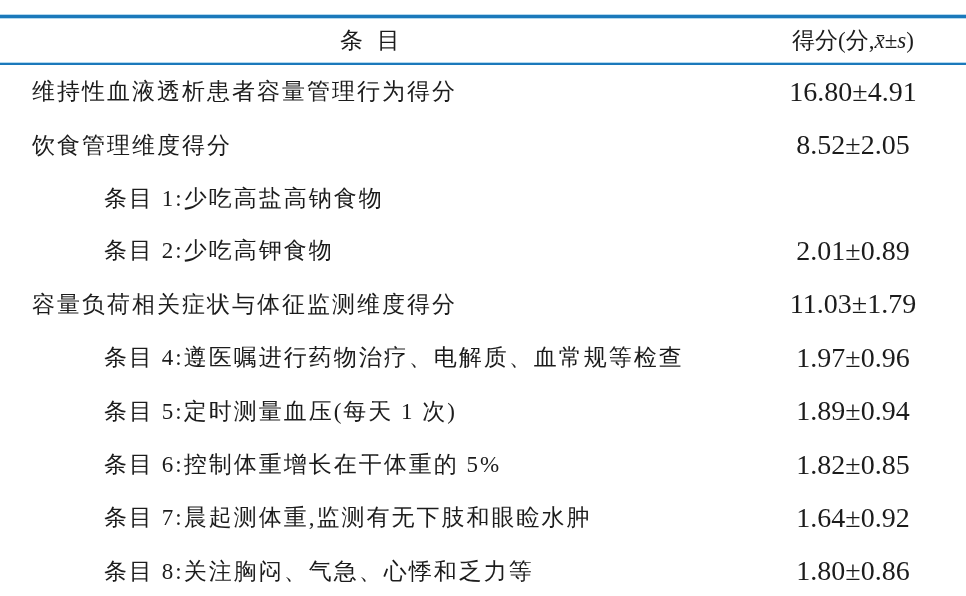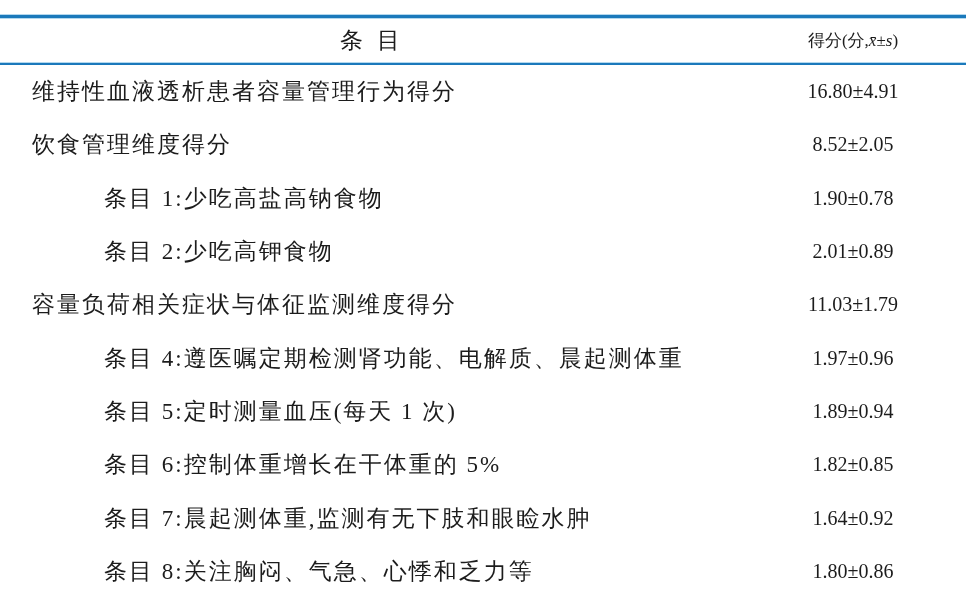--- a/index.html
+++ b/index.html
@@ -57,31 +57,31 @@
     font-size:23px;
     letter-spacing:2px;
     padding-left:32px;
     white-space:nowrap;
     overflow:hidden;
   }
   .row.indent .item-cell{padding-left:62px;margin-left:42px;}
   .score-cell{
     width:226px;flex:none;
     text-align:center;
-    font-size:20px;
+    font-size:28px;
     letter-spacing:0;
     white-space:nowrap;
   }
   .header-item{
     text-align:center;
     padding-left:0;
     letter-spacing:14px;
     text-indent:14px;
   }
-  .header-score{font-size:17px;}
+  .header-score{font-size:23px;}
   .stat-italic{font-style:italic;}
   .spacer-bottom{flex:1 1 auto;}
 </style>
 </head>
 <body>
 
 <div class="paper-table">
   <div class="rule rule-thick"></div>
 
   <div class="row header-row">
@@ -95,32 +95,31 @@
       <div class="row">
         <div class="cell item-cell">维持性血液透析患者容量管理行为得分</div>
         <div class="cell score-cell">16.80±4.91</div>
       </div>
       <div class="row">
         <div class="cell item-cell">饮食管理维度得分</div>
         <div class="cell score-cell">8.52±2.05</div>
       </div>
       <div class="row indent">
         <div class="cell item-cell">条目 1:少吃高盐高钠食物</div>
-        <div class="cell score-cell">1.90±0.78</div>
       </div>
       <div class="row indent">
         <div class="cell item-cell">条目 2:少吃高钾食物</div>
         <div class="cell score-cell">2.01±0.89</div>
       </div>
       <div class="row">
         <div class="cell item-cell">容量负荷相关症状与体征监测维度得分</div>
         <div class="cell score-cell">11.03±1.79</div>
       </div>
       <div class="row indent">
-        <div class="cell item-cell">条目 4:遵医嘱定期检测肾功能、电解质、晨起测体重</div>
+        <div class="cell item-cell">条目 4:遵医嘱进行药物治疗、电解质、血常规等检查</div>
         <div class="cell score-cell">1.97±0.96</div>
       </div>
       <div class="row indent">
         <div class="cell item-cell">条目 5:定时测量血压(每天 1 次)</div>
         <div class="cell score-cell">1.89±0.94</div>
       </div>
       <div class="row indent">
         <div class="cell item-cell">条目 6:控制体重增长在干体重的 5%</div>
         <div class="cell score-cell">1.82±0.85</div>
       </div>

